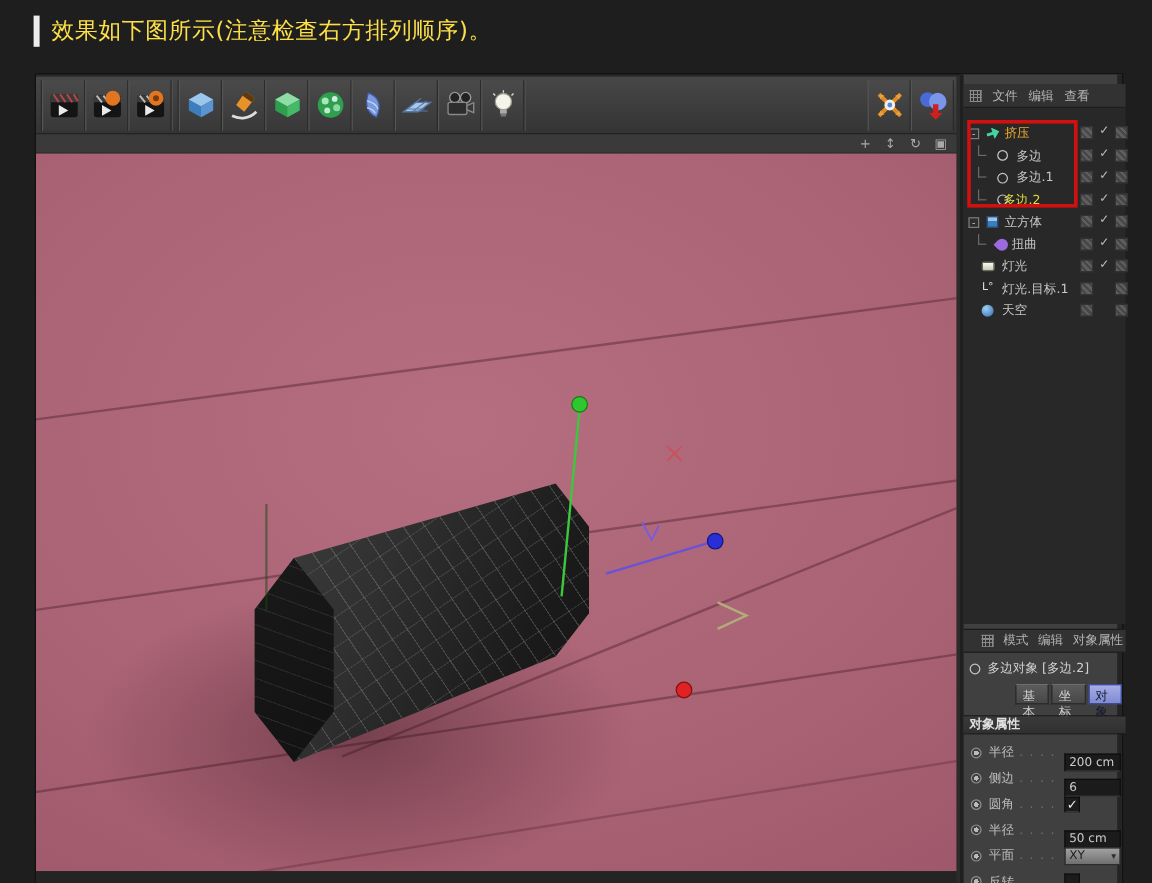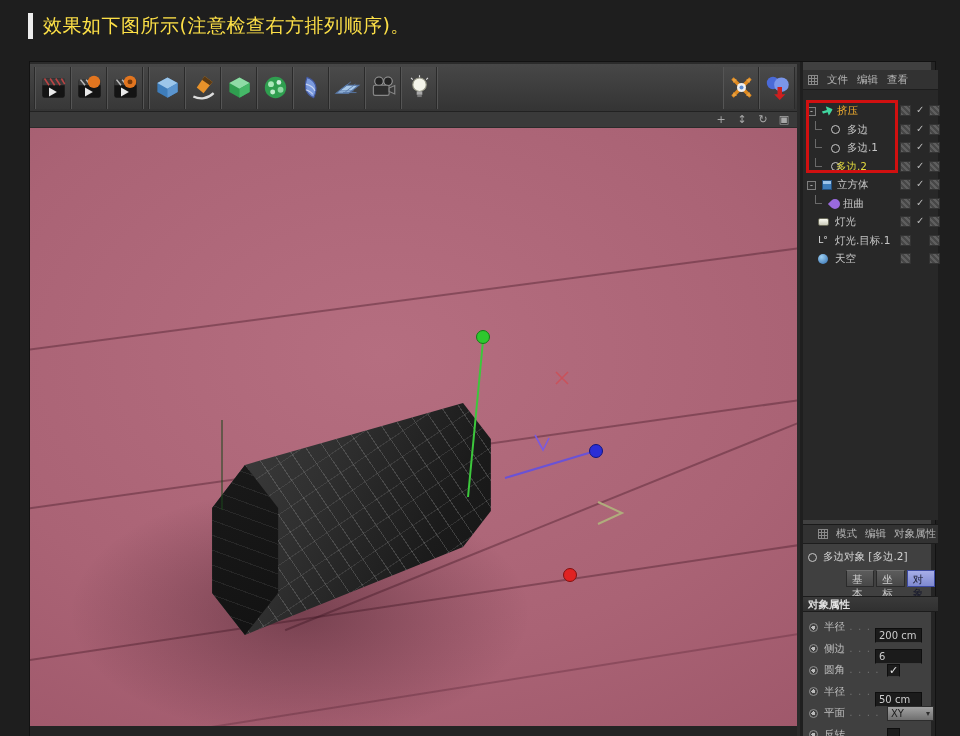--- a/index.html
+++ b/index.html
@@ -103,21 +103,21 @@
   .tab { height:17px; padding:2px 5px; font-size:10.5px; color:#cfcfcf;
          background:linear-gradient(#5c5c5c,#474747); border:1px solid #2a2a2a; border-top-color:#6e6e6e; }
   .tab.active { background:linear-gradient(#a7aee8,#7f8ad0); color:#16182c; border-color:#3c4aa0; }
   .am-section { position:absolute; left:0; top:534px; width:135px; height:16px; padding-left:5px;
                 background:linear-gradient(#3a3a3a,#303030); color:#e0e0e0; font-size:10.5px; font-weight:bold;
                 border-top:1px solid #1c1c1c; border-bottom:1px solid #1c1c1c; line-height:15px; }
   .am-row { position:absolute; left:0; width:135px; height:18px; display:flex; align-items:center; }
   .am-row .key-ring { position:absolute; left:6px; }
   .am-label { position:absolute; left:21px; color:#bdbdbd; font-size:10.5px; white-space:nowrap; }
   .am-label::after { content:" . . . ."; color:#6f6f6f; letter-spacing:1px; }
-  .am-input { position:absolute; left:72px; width:47px; height:15px; background:#1b1b1b; border:1px solid #0e0e0e;
+  .am-input { position:absolute; left:84px; width:47px; height:15px; background:#1b1b1b; border:1px solid #0e0e0e;
               border-bottom-color:#3d3d3d; color:#cccccc; font-size:10px; padding:0 3px;
               font-family:"DejaVu Sans","Liberation Sans",sans-serif;margin-top:16px; }
   .am-check { position:absolute; left:84px; width:13px; height:13px; background:#1c1c1c; border:1px solid #0e0e0e;
               border-bottom-color:#3d3d3d; color:#e8e8e8; font-size:11px; line-height:12px; text-align:center; }
   .am-select { position:absolute; left:84px; width:47px; height:15px;
                background:linear-gradient(#a2a2a2,#6f6f6f); border:1px solid #2d2d2d; color:#1c1c1c;
                font-size:10px; display:flex; align-items:center; padding:0 3px; justify-content:space-between; }
   .sel-arrow { font-size:8px; color:#2e2e2e; }
 
   .bottom-strip { position:absolute; left:0; top:664px; width:767px; height:10px; background:#242424; }

